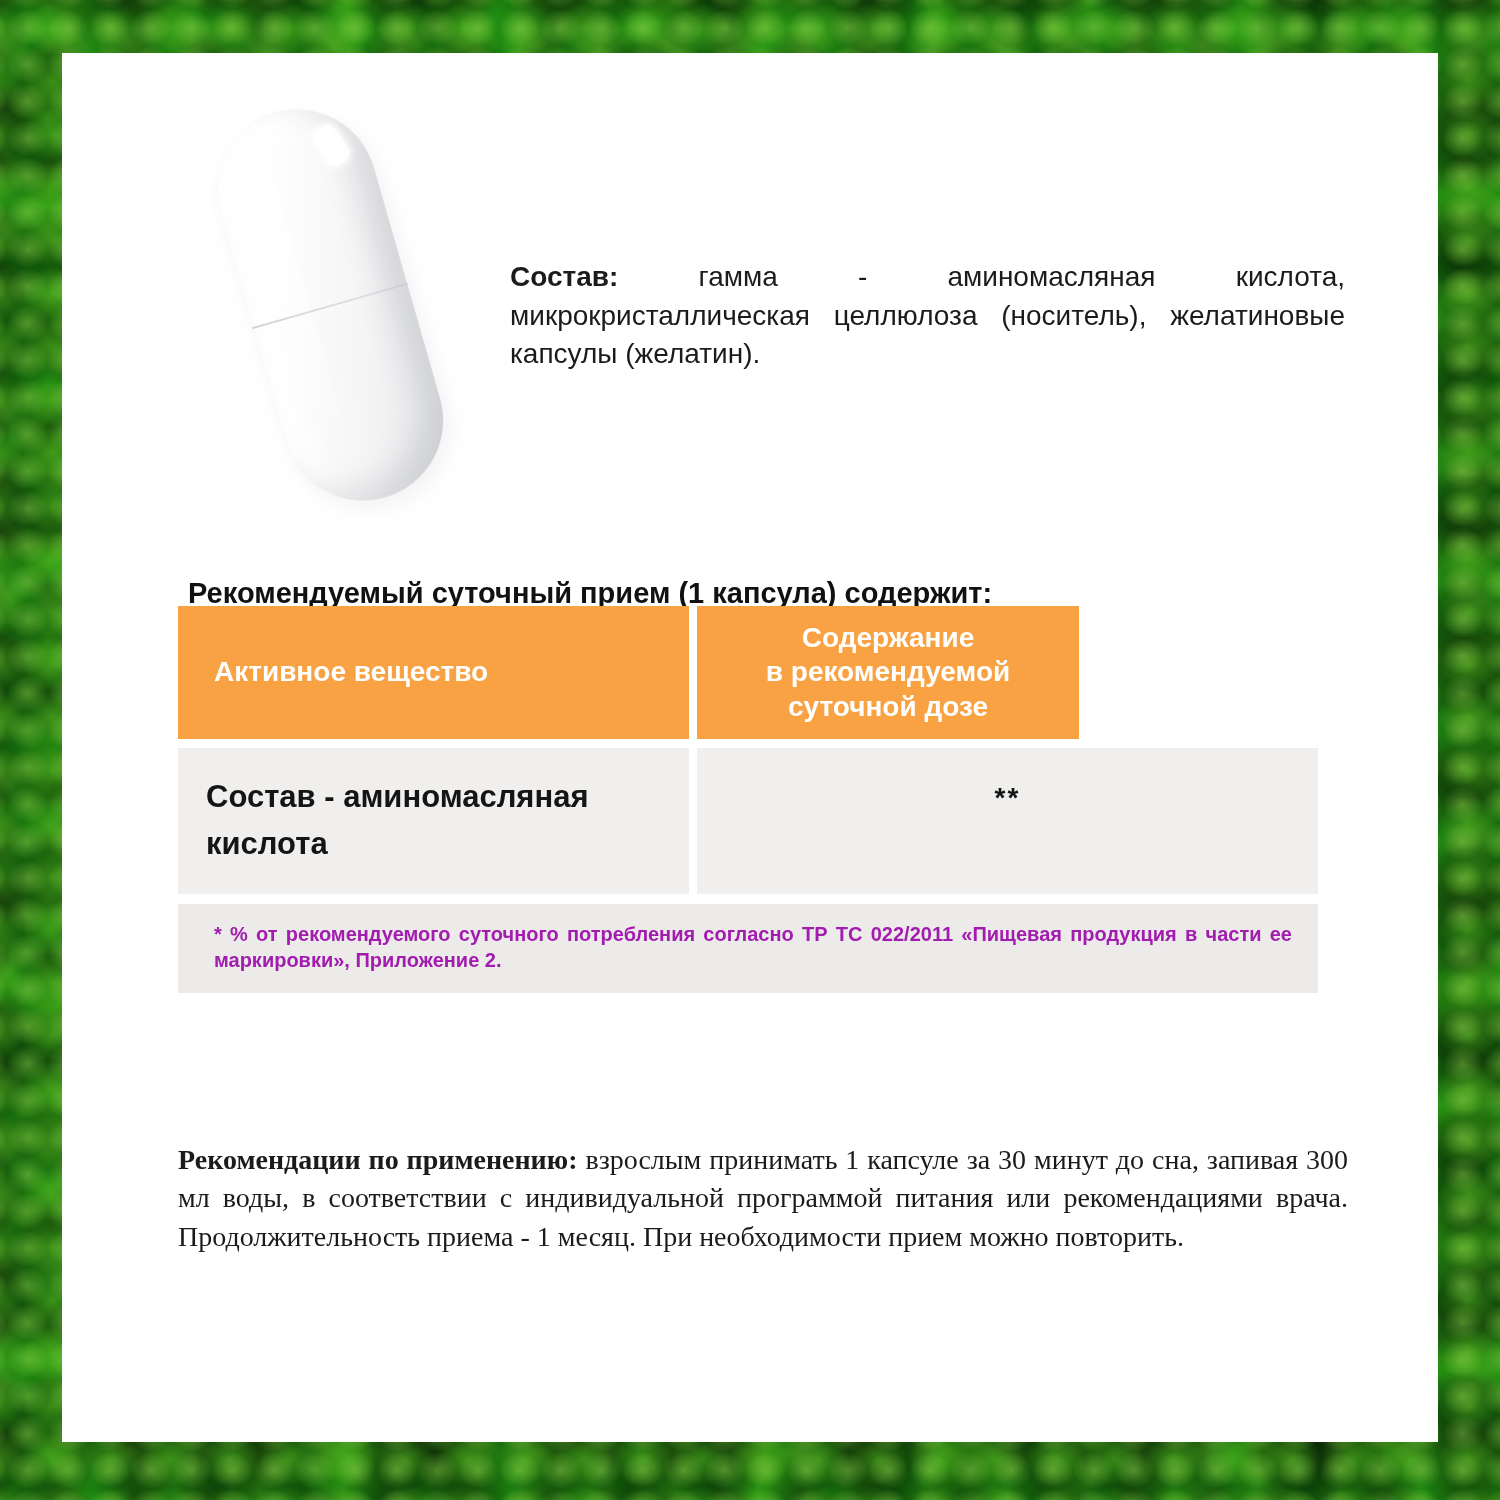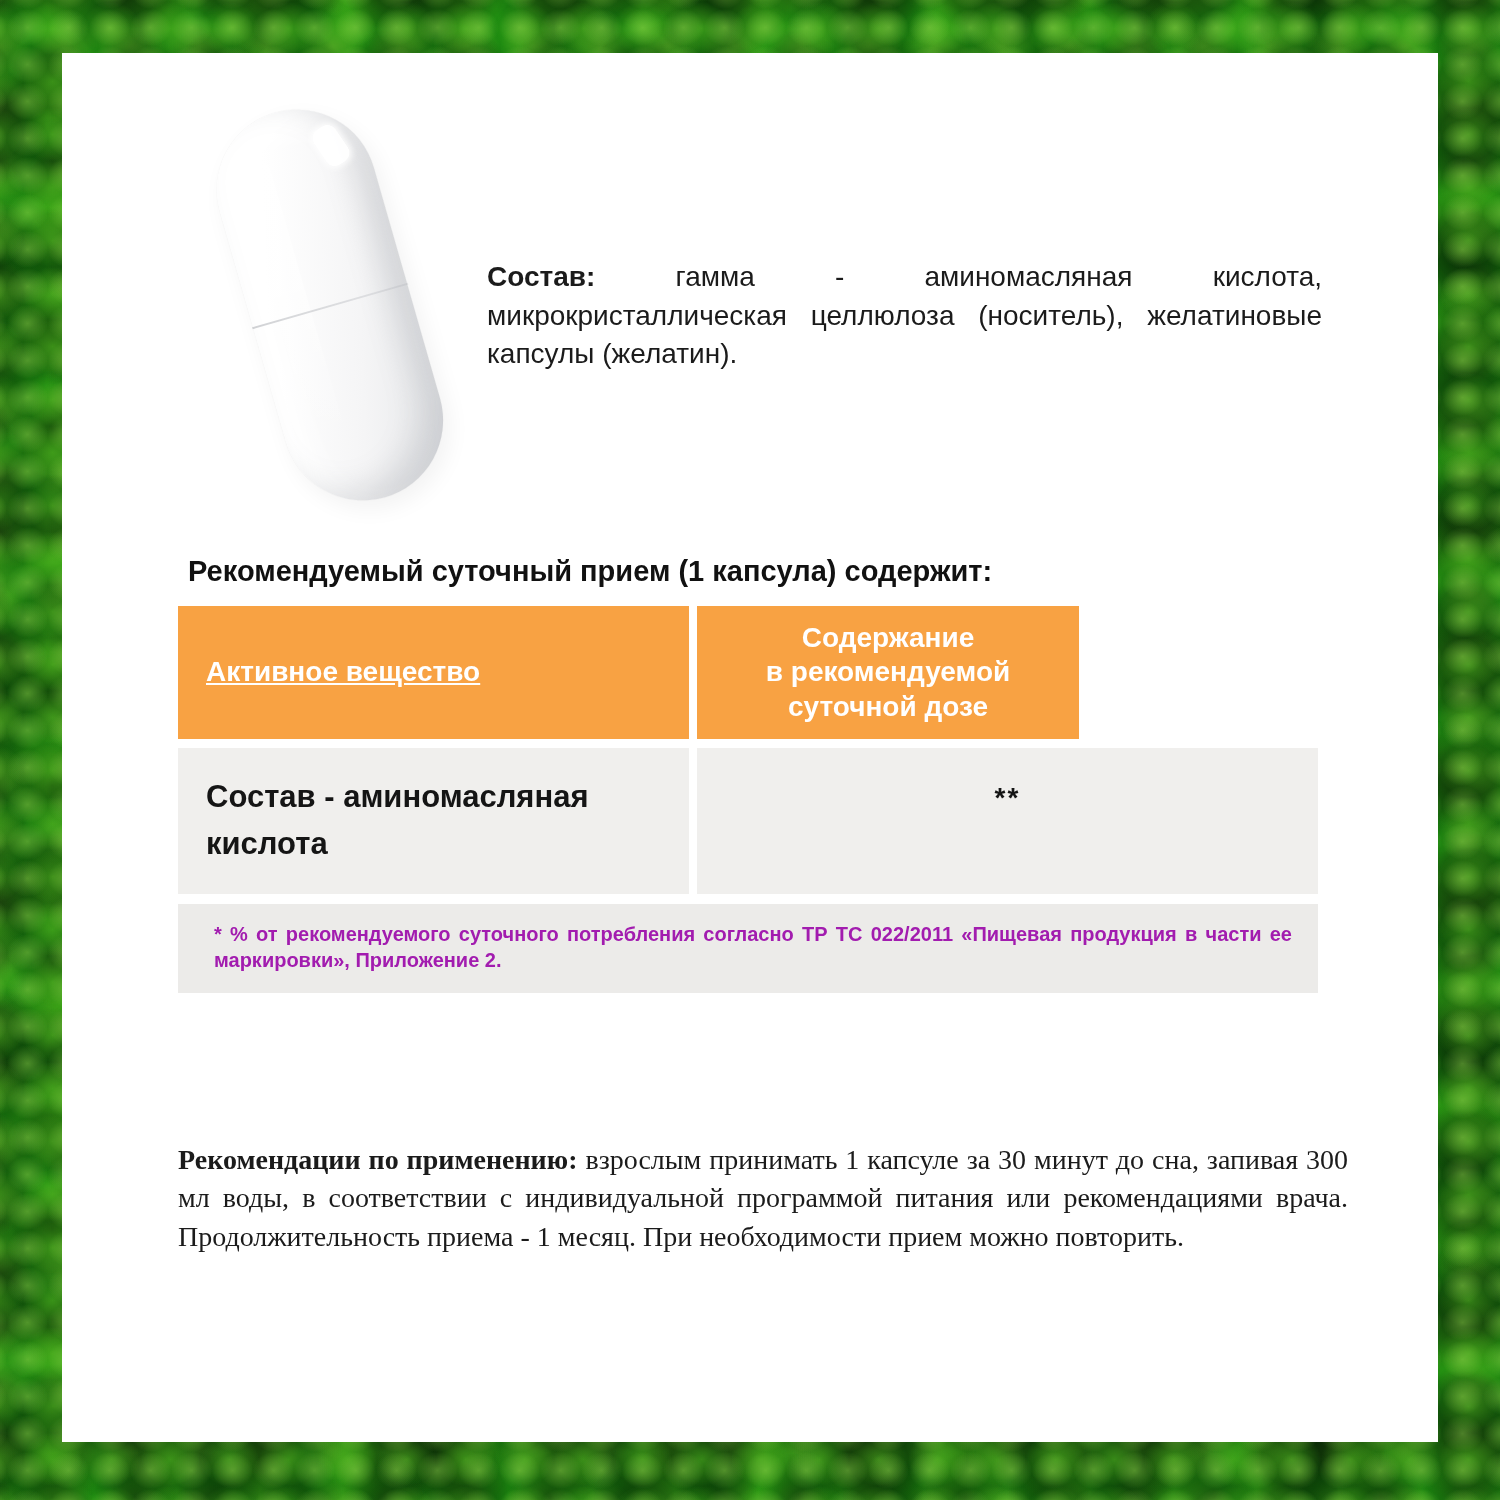--- a/index.html
+++ b/index.html
@@ -72,33 +72,33 @@
     width: 26px; height: 42px;
     border-radius: 10px;
     transform: rotate(-18deg);
     background: rgba(255,255,255,0.95);
     box-shadow: 0 0 6px 2px rgba(255,255,255,0.9);
   }
 
   
   .composition {
     position: absolute;
-    left: 425px; top: 205px;
+    left: 448px; top: 205px;
     width: 835px;
     font-size: 28px;
     line-height: 1.38;
     text-align: justify;
     color: #1b1b1b;
   }
   .bold { font-weight: bold; }
 
   
   .dosage-heading {
     position: absolute;
-    left: 126px; top: 502px;
+    left: 126px; top: 524px;
     width: 1150px;
     font-size: 29px;
     font-weight: bold;
     color: #111111;
   }
 
   
   .dosage-table {
     position: absolute;
     left: 116px; top: 553px;
@@ -113,21 +113,21 @@
     background: #F8A243;
     color: #ffffff;
     font-weight: bold;
     font-size: 28px;
     line-height: 1.22;
     height: 133px;
     display: flex;
     align-items: center;
     white-space: pre-line;
   }
-  .th.c1 { padding-left: 28px; justify-content: flex-start; text-decoration: underline; }
+  .th.c1 { padding-left: 36px; justify-content: flex-start; }
   .th.c2, .th.c3 { justify-content: center; text-align: center; }
 
   .t-row { margin-top: 9px; }
   .td {
     background: #F0EFED;
     height: 146px;
     font-size: 28px;
     white-space: pre-line;
   }
   .td.c1 {

